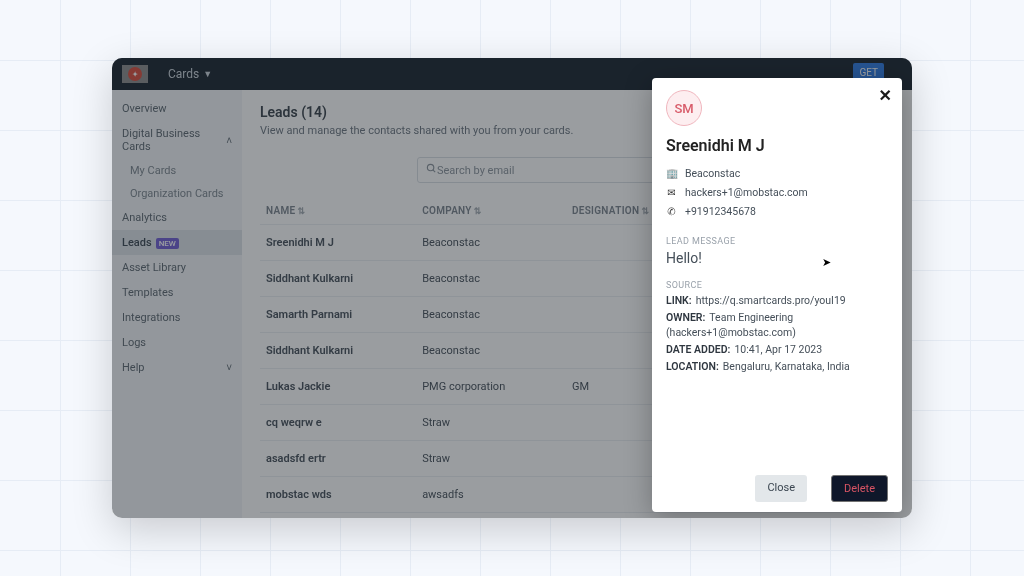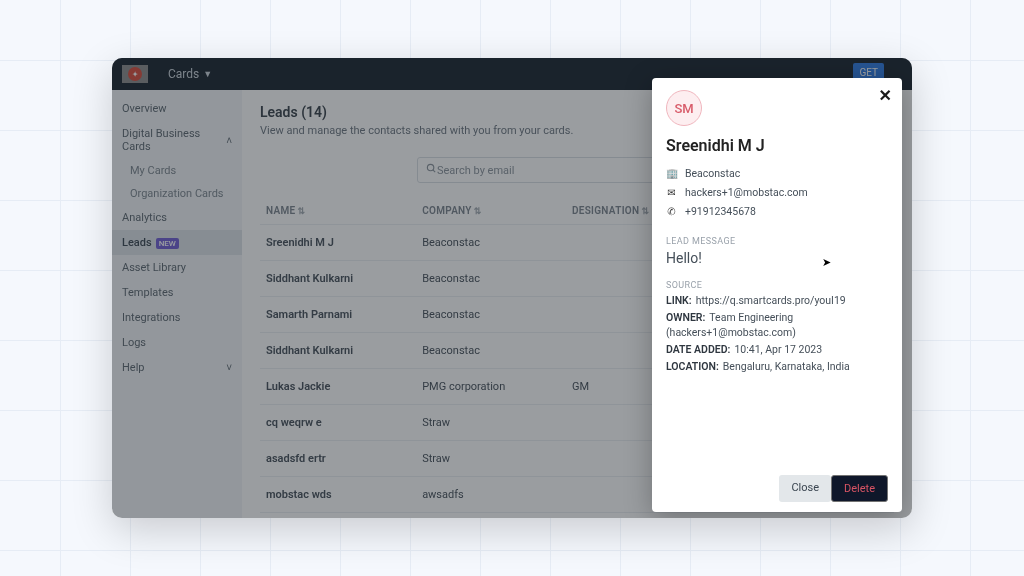--- a/index.html
+++ b/index.html
@@ -74,21 +74,21 @@
     display:flex; align-items:center; justify-content:center; color:#d85c6a; font-size:13px; font-weight:500;
     margin-bottom:10px;
   }
   .lead-name { font-size:16px; font-weight:600; color:#222; margin-bottom:12px;}
   .info-row { display:flex; align-items:center; gap:8px; font-size:10.5px; color:#454f59; margin-bottom:6px;}
   .info-icon { width:11px; text-align:center; color:#333; font-size:10px;}
   .sec-label { font-size:9px; letter-spacing:0.4px; color:#9aa2ab; margin-top:12px; margin-bottom:4px; text-transform:uppercase;}
   .sec-text { font-size:14px; color:#454f59; margin-bottom:2px;}
   .kv { font-size:10.5px; color:#454f59; margin-bottom:4px;}
   .kv b { color:#2f3740; font-weight:600; margin-right:4px;}
-  .panel-footer { margin-top:auto; display:flex; justify-content:flex-end; gap:0;}
+  .panel-footer { margin-top:auto; display:flex; justify-content:flex-end; gap:24px;}
   .btn { font-size:11px; padding:6px 12px; border-radius:3px; cursor:pointer; }
   .btn-close { background:#e3e7ea; color:#3a4550; }
   .btn-delete { background:#0f172a; color:#d85464; border:1px solid #737373; }
   .cursor-arrow { position:absolute; font-size:11px; color:#000; }
 </style>
 </head>
 <body>
 
 <div class="frame">
 

